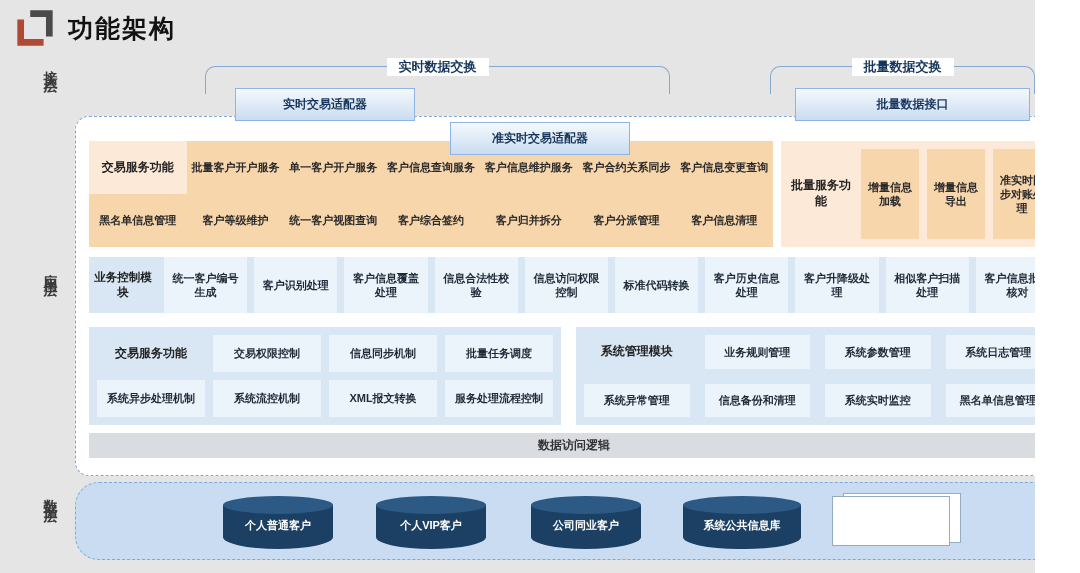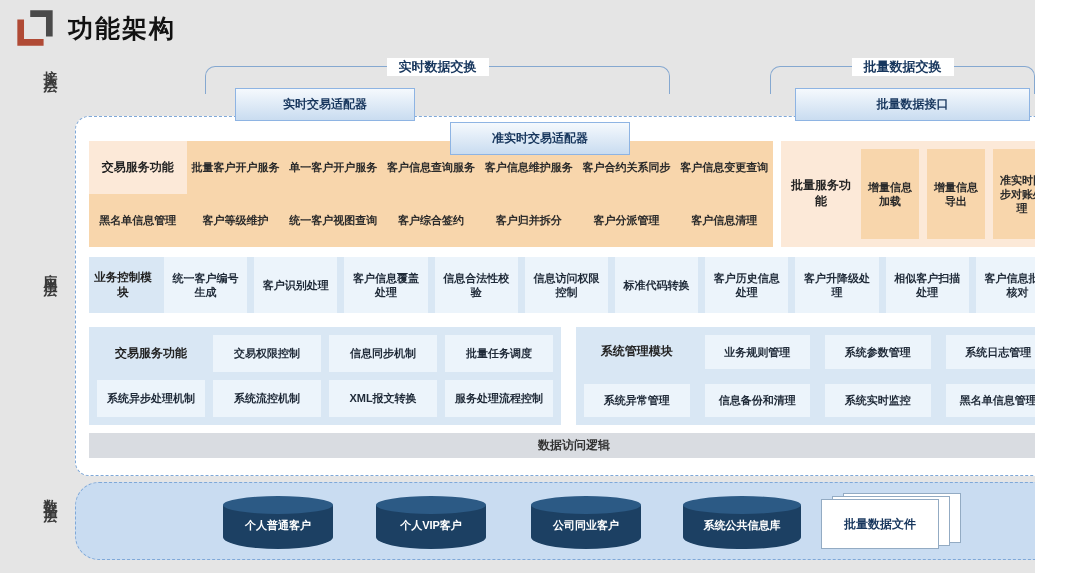--- a/index.html
+++ b/index.html
@@ -197,17 +197,16 @@
     <div class="cyl c3">
       <div class="clabel">公司同业客户</div>
     </div>
     <div class="cyl c4">
       <div class="clabel">系统公共信息库</div>
     </div>
 
     <div class="filestack">
       <div class="page p3"></div>
       <div class="page p2"></div>
-      <div class="page p1">批量数据文件</div>
     </div>
   </div>
 
 </div>
 
 </body></html>

